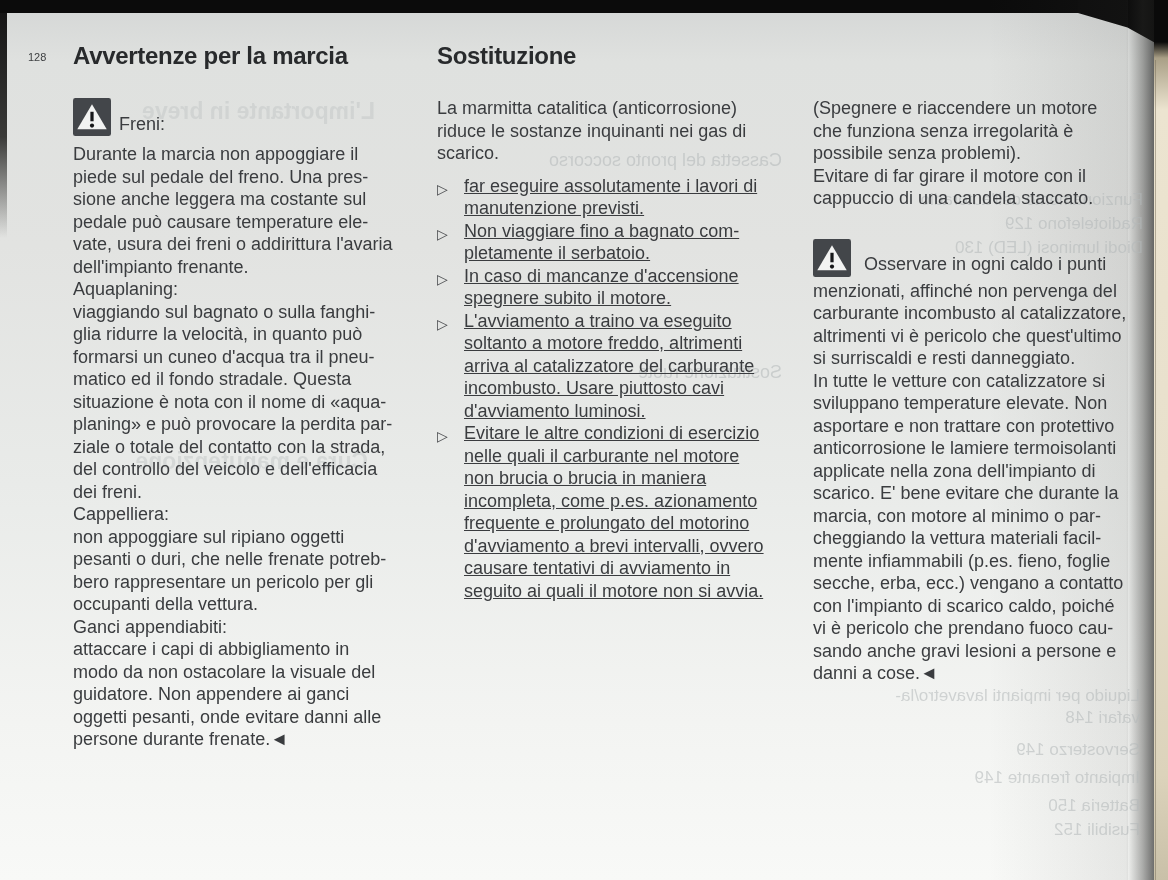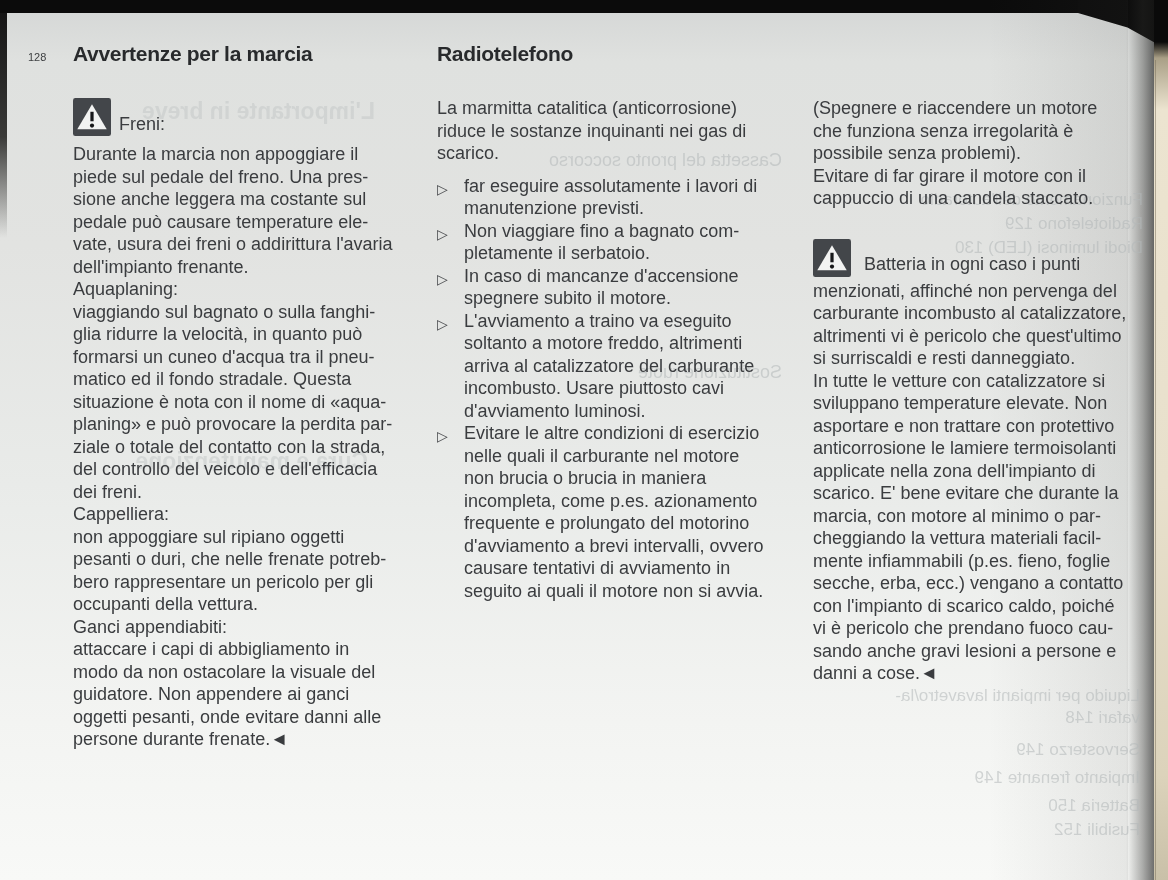--- a/index.html
+++ b/index.html
@@ -20,21 +20,21 @@
   .shade-right{position:absolute;top:0;right:40px;width:140px;height:100%;
     background:linear-gradient(90deg,rgba(70,70,68,0) 0%,rgba(70,70,68,0.10) 100%);}
   .gutter-shadow{position:absolute;top:0;right:14px;width:28px;height:100%;
     background:linear-gradient(90deg,rgba(40,40,40,0) 0%,rgba(45,45,43,0.38) 60%,rgba(25,25,24,0.62) 100%);}
   .book-edge{position:absolute;top:0;right:0;width:14px;height:100%;
     background:linear-gradient(180deg,#0a0a0a 0px,#0a0a0a 42px,#a99f86 58px,#ece4d0 110px,#e8e0cc 55%,#dcd3bb 88%,#c9c0a8 100%);}
   .book-edge-line{position:absolute;top:60px;right:12px;width:1px;height:820px;background:rgba(120,110,90,0.5);}
 
   
   .page-number{position:absolute;left:28px;top:51px;font-size:11px;color:#3d3f41;}
-  .head-title{position:absolute;top:42px;font-size:21px;font-weight:bold;letter-spacing:-0.3px;color:#282a2c;}
+  .head-title{position:absolute;top:42px;font-size:24px;font-weight:bold;letter-spacing:-0.3px;color:#282a2c;}
   .head-left{left:73px;}
   .head-mid{left:437px;}
 
   
   .col{position:absolute;font-size:18px;line-height:22.5px;}
   .col-left{left:73px;top:98px;width:352px;}
   .col-mid{left:437px;top:97px;width:364px;}
   .col-right{left:813px;top:97px;width:342px;}
   .body-text{white-space:pre-line;}
 
@@ -42,21 +42,21 @@
   .warn-icon{width:38px;height:38px;flex:none;display:block;}
   .warn-label{padding-bottom:1px;}
 
   .para{white-space:pre-line;margin:0 0 9px 0;}
   .para:last-child{margin-bottom:0;}
 
   .bullets{margin-top:10px;}
   .bullet{display:flex;align-items:flex-start;}
   .bullet-marker{width:27px;flex:none;font-family:"DejaVu Sans",sans-serif;font-size:14px;
     color:#4a4c4f;padding-top:3px;}
-  .bullet-text{flex:1;white-space:pre-line;}
+  .bullet-text{flex:1;white-space:pre-line;text-decoration:underline;}
 
   .warn-row-right{display:flex;align-items:flex-end;gap:13px;margin-top:29px;margin-bottom:3px;}
 
   
   .ghost{position:absolute;transform:scaleX(-1);color:#b3b8b9;opacity:0.55;
     white-space:nowrap;pointer-events:none;}
   .ghost.bold{font-weight:bold;color:#c3c7c7;opacity:0.5;}
 </style>
 </head>
 <body>
@@ -82,21 +82,21 @@
       <div class="ghost" style="left: 818px; top: 686px; width: 322px; font-size: 17px;">Liquido per impianti lavavetro/la-</div>
       <div class="ghost" style="left: 818px; top: 708px; width: 322px; font-size: 17px;">vafari 148</div>
       <div class="ghost" style="left: 818px; top: 740px; width: 322px; font-size: 17px;">Servosterzo 149</div>
       <div class="ghost" style="left: 818px; top: 768px; width: 322px; font-size: 17px;">Impianto frenante 149</div>
       <div class="ghost" style="left: 818px; top: 796px; width: 322px; font-size: 17px;">Batteria 150</div>
       <div class="ghost" style="left: 818px; top: 820px; width: 322px; font-size: 17px;">Fusibili 152</div>
     </div>
 
   <div class="page-number">128</div>
   <div class="head-title head-left">Avvertenze per la marcia</div>
-  <div class="head-title head-mid">Radiotelefono</div>
+  <div class="head-title head-mid">Sostituzione</div>
 
   <div class="col col-left">
     <div class="warn-row">
       <svg class="warn-icon" viewBox="0 0 40 40" aria-hidden="true">
         <rect x="0" y="0" width="40" height="40" rx="2.5" fill="#43464a"></rect>
         <path d="M20 6.5 L35.5 33 L4.5 33 Z" fill="#f2f3f2"></path>
         <rect x="18.3" y="14.5" width="3.4" height="10" fill="#17181a"></rect>
         <circle cx="20" cy="29" r="2.2" fill="#17181a"></circle>
       </svg>
       <span class="warn-label">Freni:</span>
@@ -178,21 +178,21 @@
 possibile senza problemi).
 Evitare di far girare il motore con il
 cappuccio di una candela staccato.</div>
     <div class="warn-row-right">
       <svg class="warn-icon" viewBox="0 0 40 40" aria-hidden="true">
         <rect x="0" y="0" width="40" height="40" rx="2.5" fill="#43464a"></rect>
         <path d="M20 6.5 L35.5 33 L4.5 33 Z" fill="#f2f3f2"></path>
         <rect x="18.3" y="14.5" width="3.4" height="10" fill="#17181a"></rect>
         <circle cx="20" cy="29" r="2.2" fill="#17181a"></circle>
       </svg>
-      <span class="warn-label">Batteria in ogni caso i punti</span>
+      <span class="warn-label">Osservare in ogni caldo i punti</span>
     </div>
     <div class="body-text">menzionati, affinché non pervenga del
 carburante incombusto al catalizzatore,
 altrimenti vi è pericolo che quest'ultimo
 si surriscaldi e resti danneggiato.
 In tutte le vetture con catalizzatore si
 sviluppano temperature elevate. Non
 asportare e non trattare con protettivo
 anticorrosione le lamiere termoisolanti
 applicate nella zona dell'impianto di

